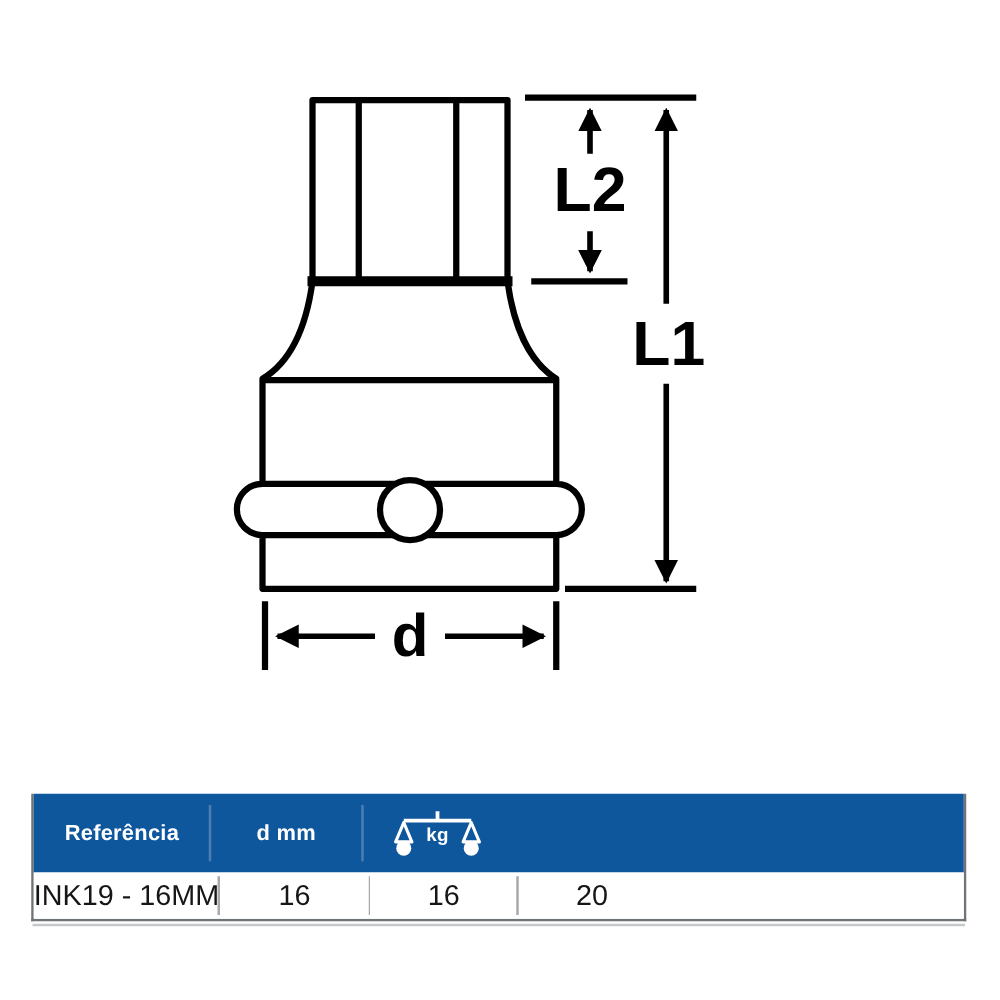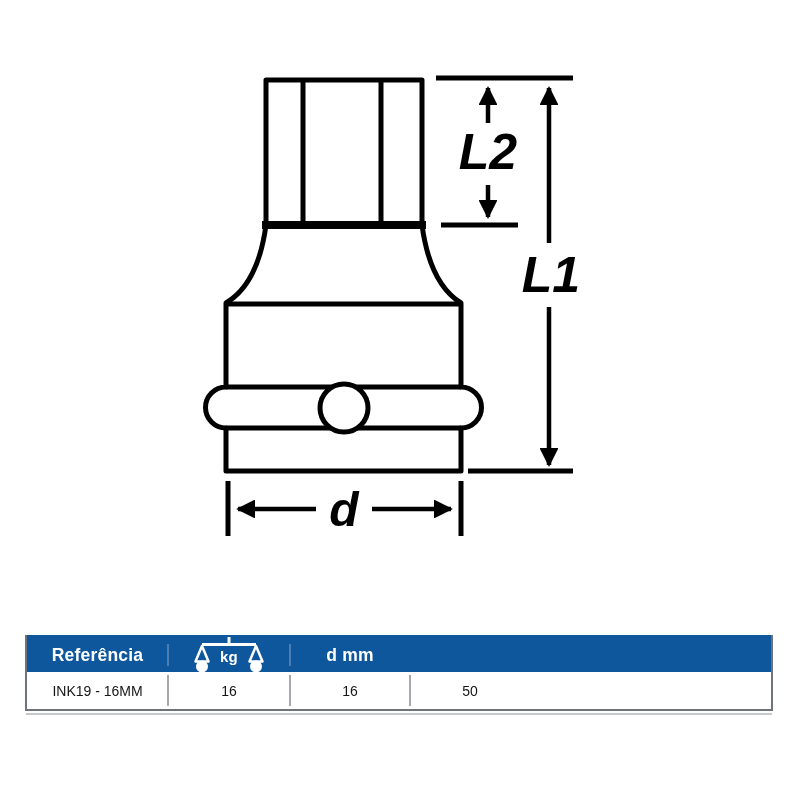--- a/index.html
+++ b/index.html
@@ -1,47 +1,47 @@
 <!DOCTYPE html>
 <html><head>
 <meta charset="utf-8">
 <style>
   html,body{margin:0;padding:0;background:#ffffff;}
   body{width:800px;height:800px;font-family:"Liberation Sans","DejaVu Sans",sans-serif;}
   .stage{position:relative;width:800px;height:800px;background:#fff;overflow:hidden;}
 
   
-  .diagram-wrap{position:absolute;left:16px;top:0;width:720px;height:620px;font-style:italic;}
+  .diagram-wrap{position:absolute;left:0;top:0;width:720px;height:620px;}
 
   
   .spec-table{
     position:absolute;left:25px;top:635px;width:748px;box-sizing:border-box;
     border-left:2px solid #6f7478;border-right:2px solid #6f7478;border-bottom:2px solid #6f7478;
   }
   .spec-table::after{
     content:"";position:absolute;left:-1px;right:-1px;bottom:-6px;height:2px;background:#c6c9cb;
   }
   .thead{
     display:grid;grid-template-columns:141fr 122fr 120fr 120fr 121fr 120fr;
-    height:37px;background:#0e579d;
+    height:63px;background:#0e579d;
   }
   .th{
     position:relative;display:flex;align-items:center;justify-content:center;
     color:#ffffff;font-size:17.5px;font-weight:bold;letter-spacing:.2px;white-space:nowrap;
   }
   .th + .th::before{
     content:"";position:absolute;left:-1px;top:9px;bottom:9px;width:1.5px;background:#4d7eb1;
   }
   .trow{
     display:grid;grid-template-columns:141fr 122fr 120fr 120fr 121fr 120fr;
     height:37px;background:#ffffff;
   }
   .td{
     position:relative;display:flex;align-items:center;justify-content:center;
-    color:#161616;font-size:14px;font-weight:500;white-space:nowrap;
+    color:#161616;font-size:23px;font-weight:500;white-space:nowrap;
   }
   .td + .td::before{
     content:"";position:absolute;left:-1px;top:3px;bottom:3px;width:1.5px;background:#a6aaae;
   }
   .icon-svg{display:block;}
 </style>
 </head>
 <body>
 
 <div class="stage">
@@ -109,37 +109,37 @@
 
     <div class="thead">
       <div class="th">
         <span>Referência</span>
       </div>
 
 
 
 
       <div class="th">
+        <span>d mm</span>
+      </div>
+
+      <div class="th">
         <svg class="icon-svg" width="72" height="40" viewBox="0 0 72 40">
           <line x1="36" y1="2" x2="36" y2="9" stroke="#ffffff" stroke-width="3"></line>
           <line x1="9" y1="9.5" x2="63" y2="9.5" stroke="#ffffff" stroke-width="3"></line>
           <path d="M9,11 L2.5,26.5 L15.5,26.5 Z" fill="none" stroke="#ffffff" stroke-width="2.5" stroke-linejoin="round"></path>
           <circle cx="9" cy="31.5" r="6" fill="#ffffff"></circle>
           <path d="M63,11 L56.5,26.5 L69.5,26.5 Z" fill="none" stroke="#ffffff" stroke-width="2.5" stroke-linejoin="round"></path>
           <circle cx="63" cy="31.5" r="6" fill="#ffffff"></circle>
           <text x="36" y="21" text-anchor="middle" dominant-baseline="central" font-family="Liberation Sans, DejaVu Sans, sans-serif" font-weight="bold" font-size="15" fill="#ffffff">kg</text>
         </svg>
       </div>
-
-      <div class="th">
-        <span>d mm</span>
-      </div>
     </div>
 
     <div class="trow">
       <div class="td">INK19 - 16MM</div>
       <div class="td">16</div>
       <div class="td">16</div>
-      <div class="td">50</div>
+      <div class="td">20</div>
     </div>
 
   </div>
 </div>
 
 </body></html>

